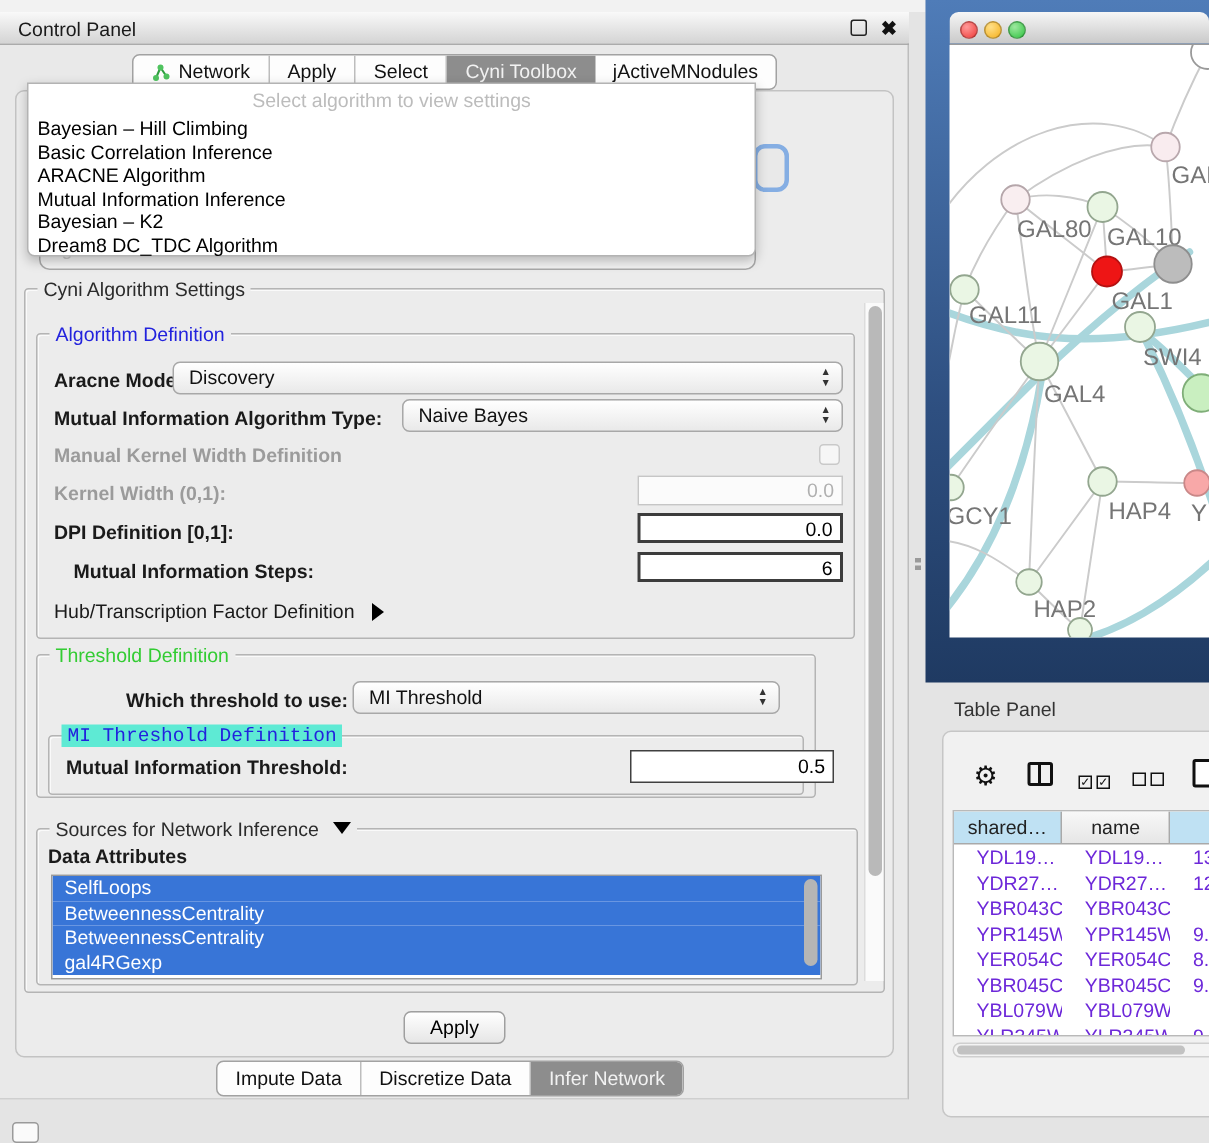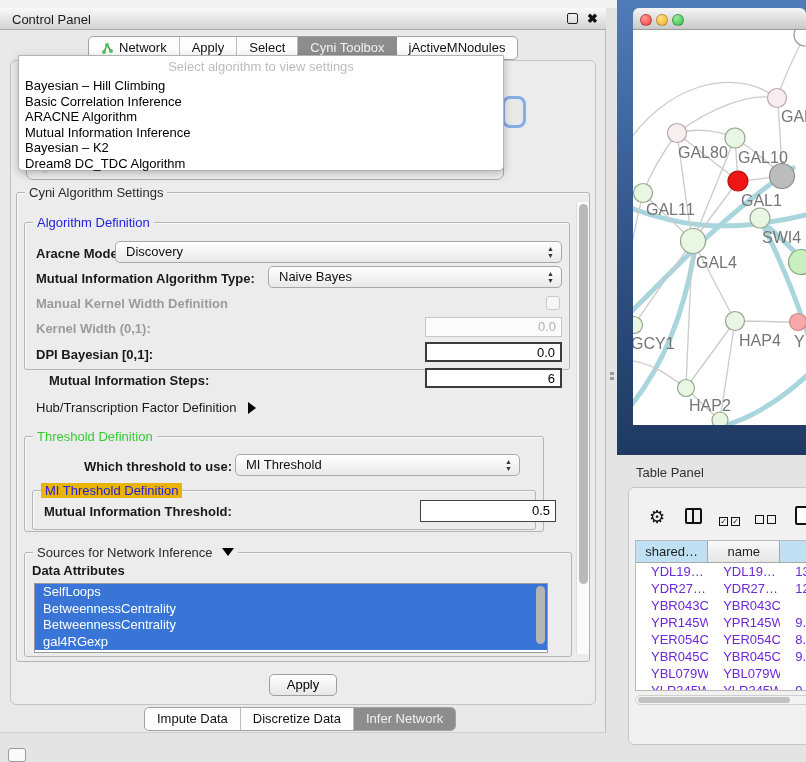--- a/index.html
+++ b/index.html
@@ -187,57 +187,57 @@
       </div>
   </div>
 
   <div class="group" style="left:16px; top:192px; width:574px; height:470px;">
     <span class="group-title t-black">Cyni Algorithm Settings</span>
   </div>
   <div class="abs scrollbar-v" style="left:576px; top:202px; height:452px;">
     <div class="thumb-v" style="top:2px; height:380px;"></div>
   </div>
 
-  <div class="group" style="left:24px; top:222px; width:546px; height:148px;">
+  <div class="group" style="left:24px; top:222px; width:546px; height:204px;">
     <span class="group-title t-blue">Algorithm Definition</span>
   </div>
   <span class="lbl" style="left:36px; top:246px;">Aracne Mode:</span>
   <div class="combo" style="left:115px; top:241px; width:447px;">
     <span>Discovery</span>
     <span class="arrows">▲<br>▼</span>
   </div>
   <span class="lbl" style="left:36px; top:271px;">Mutual Information Algorithm Type:</span>
   <div class="combo" style="left:268px; top:266px; width:294px;">
     <span>Naive Bayes</span>
     <span class="arrows">▲<br>▼</span>
   </div>
   <span class="lbl disabled" style="left:36px; top:296px;">Manual Kernel Width Definition</span>
   <span class="checkbox" style="left:546px; top:296px;"></span>
   <span class="lbl disabled" style="left:36px; top:321px;">Kernel Width (0,1):</span>
   <div class="field disabled" style="left:425px; top:317px; width:137px;">0.0</div>
-  <span class="lbl" style="left:36px; top:347px;">DPI Bayesian [0,1]:</span>
+  <span class="lbl" style="left:36px; top:347px;">DPI Definition [0,1]:</span>
   <div class="field strong" style="left:425px; top:342px; width:137px;">0.0</div>
   <span class="lbl" style="left:49px; top:373px;">Mutual Information Steps:</span>
   <div class="field strong" style="left:425px; top:368px; width:137px;">6</div>
 
   <span class="abs" style="left:36px; top:400px; color:#1a1a1a;">
     <span>Hub/Transcription Factor Definition</span>
     <span class="tri-right"></span>
   </span>
 
   <div class="group" style="left:24px; top:436px; width:520px; height:96px;">
     <span class="group-title t-green">Threshold Definition</span>
   </div>
   <span class="lbl" style="left:84px; top:459px;">Which threshold to use:</span>
   <div class="combo" style="left:235px; top:454px; width:285px;">
     <span>MI Threshold</span>
     <span class="arrows">▲<br>▼</span>
   </div>
   <div class="group" style="left:32px; top:490px; width:504px; height:40px;">
-    <span class="group-title t-blue" style="background:#eab308;">MI Threshold Definition</span>
+    <span class="group-title t-blue" style="background:#5eead4;font-family:Liberation Mono, monospace;">MI Threshold Definition</span>
   </div>
   <span class="lbl" style="left:44px; top:504px;">Mutual Information Threshold:</span>
   <div class="field soft" style="left:420px; top:500px; width:136px; height:22px; line-height:20px;">0.5</div>
 
   <div class="group" style="left:24px; top:552px; width:548px; height:105px;">
     <span class="group-title t-black">
       <span>Sources for Network Inference</span>
       <span class="tri-down"></span>
     </span>
   </div>

